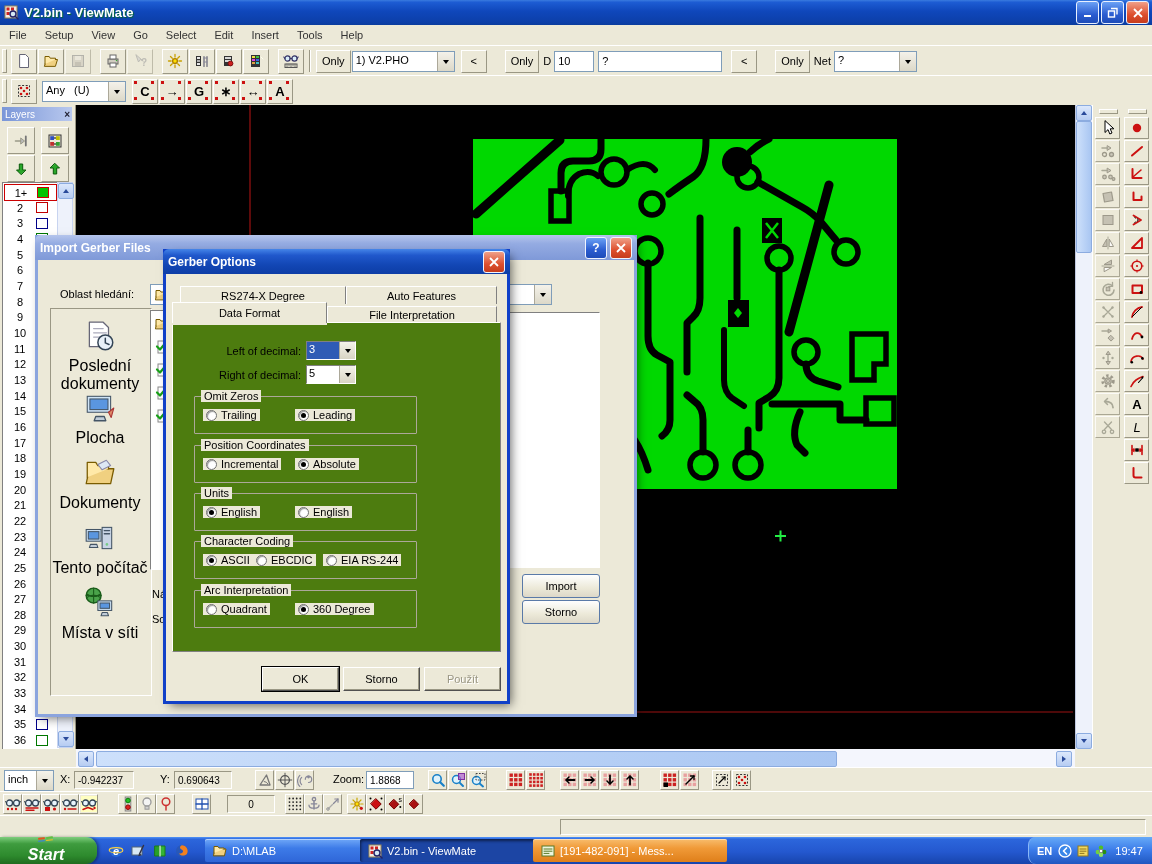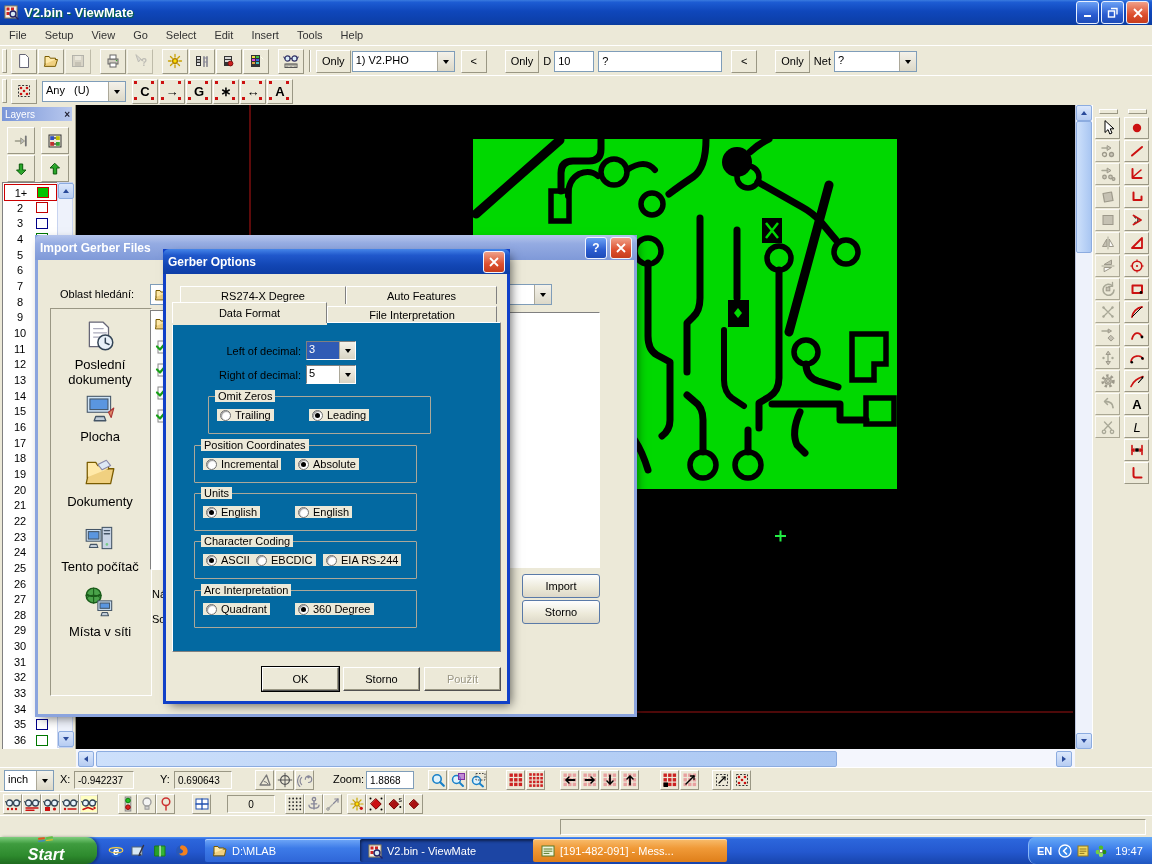--- a/index.html
+++ b/index.html
@@ -96,27 +96,27 @@
     background:linear-gradient(180deg,#6ba1f5,#2a5cd0 60%,#1e4cb8);color:#fff;font-weight:bold;font-size:12px;}
   .xpbtn{position:absolute;background:linear-gradient(180deg,#fefefe,#ece9d8 60%,#ddd8c8);border:1px solid #5a7aa8;border-radius:3px;
     display:flex;align-items:center;justify-content:center;font-size:11px;}
   .clbtn{position:absolute;background:#ece9d8;border:1px solid;border-color:#fff #505050 #505050 #fff;box-shadow:inset -1px -1px 0 #9a9784;
     display:flex;align-items:center;justify-content:center;font-size:11px;}
   .clbtn.def{outline:1px solid #000;}
   .clbtn.dis{color:#9a9784;text-shadow:1px 1px 0 #fff;}
   .sunkpanel{position:absolute;border:1px solid;border-color:#9a9784 #fff #fff #9a9784;background:#ece9d8;}
   .whitebox{position:absolute;background:#fff;border:1px solid;border-color:#808080 #fff #fff #808080;}
   .place{position:absolute;width:96px;text-align:center;}
-  .place .plabel{margin-top:2px;font-size:13px;}
+  .place .plabel{margin-top:2px;font-size:16px;}
   .flitem{position:absolute;left:3px;display:flex;align-items:center;height:22px;}
   
   .gtab{position:absolute;height:18px;background:#ece9d8;border:1px solid;border-color:#fff #808080 #808080 #fff;border-bottom:none;
     display:flex;align-items:center;justify-content:center;font-size:11px;box-sizing:border-box;}
   .gtab.active{height:20px;z-index:3;border-bottom:none;box-shadow:0 2px 0 #ece9d8;}
-  .gpane{position:absolute;left:6px;top:70px;width:329px;height:330px;background:#0369a1;border:1px solid;border-color:#fff #808080 #808080 #fff;box-sizing:border-box;}
+  .gpane{position:absolute;left:6px;top:70px;width:329px;height:330px;background:#4d7c0f;border:1px solid;border-color:#fff #808080 #808080 #fff;box-sizing:border-box;}
   .grouplbl{position:absolute;border:1px solid #aca899;border-radius:1px;}
   .grouplbl>span{position:absolute;top:-7px;left:6px;background:#ece9d8;padding:0 3px;font-size:11px;}
   .ropt{position:absolute;display:flex;align-items:center;gap:4px;font-size:11px;}
   .rad{width:11px;height:11px;border-radius:50%;background:#fff;border:1px solid #707070;box-shadow:inset 1px 1px 1px rgba(0,0,0,.4);display:flex;align-items:center;justify-content:center;box-sizing:border-box;}
   .rad.sel::after{content:'';width:5px;height:5px;background:#000;border-radius:50%;}
   .gcombo{position:absolute;width:50px;height:19px;background:#fff;border:1px solid;border-color:#808080 #fff #fff #808080;display:flex;align-items:stretch;box-sizing:border-box;}
   .gcombo .gval{flex:1;padding:1px 2px;font-size:11px;}
   .gcombo .gval.hl{background:#2f5bb5;color:#fff;}
   .gcombo .gdrop{width:15px;background:linear-gradient(180deg,#f4f2ea,#d8d4c4);border-left:1px solid #aca899;display:flex;align-items:center;justify-content:center;}
   .glabel{position:absolute;font-size:11px;text-align:right;}
@@ -1296,21 +1296,21 @@
           </span>
       </span>
       <span class="glabel" style="left:10px;top:46px;width:118px">Right of decimal:</span>
       <span class="gcombo" style="left:133px;top:42px">
         <span class="gval">5</span>
         <span class="gdrop">
             <span class="tri-d"></span>
           </span>
       </span>
       <div id="ggroups">
-          <div class="grouplbl" style="left: 35px; top: 73px; width: 221px; height: 36px;">
+          <div class="grouplbl" style="left: 21px; top: 73px; width: 221px; height: 36px;">
             <span>Omit Zeros</span>
             <span class="ropt" style="left: 8px; top: 12px;">
               <span class="rad"></span>
               <span>Trailing</span>
             </span>
             <span class="ropt" style="left: 100px; top: 12px;">
               <span class="rad sel"></span>
               <span>Leading</span>
             </span>
           </div>

